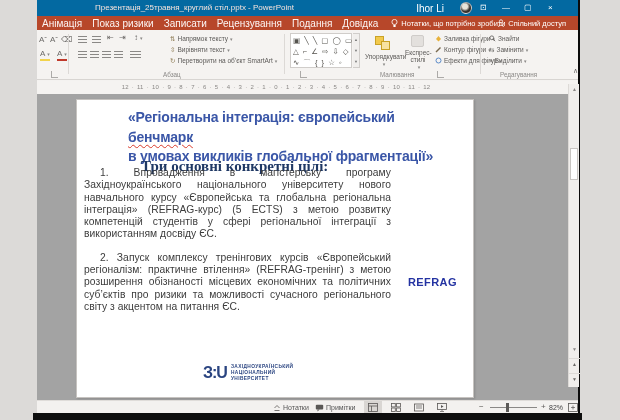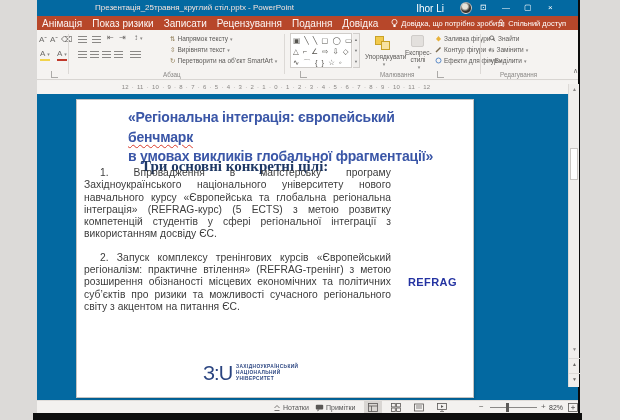--- a/index.html
+++ b/index.html
@@ -44,35 +44,35 @@
   .sq2{position:absolute;width:9px;height:9px;background:#F8E3A1;border:1px solid #C9A227}
   #quickstyle-icon{position:absolute;width:13px;height:12px;background:#E3E0DD;border:1px solid #CFCCC9;border-radius:2px}
   .fillic{display:inline-block;width:7px;height:7px;margin-right:2px;vertical-align:-1px}
   svg{display:block}
 
   
   #ruler{position:absolute;left:0;top:81px;width:100%;height:13px;background:#F5F3F1}
   #ruler-scale{position:absolute;left:27px;top:3px;width:424px;font-size:6px;color:#8a8886;white-space:nowrap;text-align:center;word-spacing:1.2px;letter-spacing:.2px}
 
   
-  #workspace{position:absolute;left:0;top:94px;width:100%;height:306px;background:#0369a1}
+  #workspace{position:absolute;left:0;top:94px;width:100%;height:306px;background:#a3a3a3}
 
   
   #slide{position:absolute;left:39px;top:5px;width:398px;height:299px;background:#fff;border:1px solid #C6C3C0;box-shadow:1px 1px 2px rgba(0,0,0,.15)}
   #slide-title{position:absolute;left:51px;top:8px;width:330px;font-size:14px;font-weight:bold;line-height:19.5px;color:#3A56A7;letter-spacing:-.2px}
   .misspelled{text-decoration:underline wavy #D83B2B 1px;text-underline-offset:2px}
   #subtitle{position:absolute;left:64px;top:58px;font-family:"Liberation Serif",serif;font-weight:bold;font-size:15px;color:#1F3864}
   #bodytext{position:absolute;left:7px;top:67px;width:307px}
   .para{font-size:10.3px;line-height:12.3px;color:#3c3c3c;text-align:justify;text-indent:16px;letter-spacing:.05px}
   .para + .para{margin-top:11px}
   .sidelabel{position:absolute;color:#2C3C9E;font-weight:bold}
   #lbl-module{left:327px;top:90px;font-style:italic;font-size:10px;line-height:12px}
   #lbl-refrag{left:331px;top:176px;font-size:11px;color:#2433A2;letter-spacing:.4px}
   #logo{position:absolute;left:126px;top:263px;display:flex;align-items:center}
-  #logo-glyph{font-size:20px;font-weight:normal;color:#2A4480;letter-spacing:-1px;line-height:20px}
+  #logo-glyph{font-size:16px;font-weight:bold;color:#2A4480;letter-spacing:-1px;line-height:20px}
   #logo-text{margin-left:4px;font-size:4.8px;line-height:5.8px;font-weight:bold;color:#2A4480;letter-spacing:.4px}
 
   
   #vscroll{position:absolute;left:531px;top:-10px;width:11px;height:303px;background:#F0EEEC;border-left:1px solid #DDDAD7}
   .sarrow{position:absolute;left:0;width:11px;text-align:center;font-size:5px;color:#8a8886}
   #vthumb{position:absolute;left:1px;top:64px;width:8px;height:32px;background:#fff;border:1px solid #C8C5C2}
   .navbtn{position:absolute;left:0;width:11px;text-align:center;font-size:5px;color:#6b6967;border-top:1px solid #DDDAD7;padding-top:2px;height:12px}
 
   
   #statusbar{position:absolute;left:0;top:400px;width:100%;height:13px;background:#F3F1EF;border-top:1px solid #DFDCD9}
@@ -114,21 +114,21 @@
     <span class="tab">Показ ризики</span>
     <span class="tab">Записати</span>
     <span class="tab">Рецензування</span>
     <span class="tab">Подання</span>
     <span class="tab">Довідка</span>
     <span id="tellme">
       <svg width="7" height="9" viewBox="0 0 7 9">
           <circle cx="3.5" cy="3" r="2.6" fill="none" stroke="#fff" stroke-width=".8"></circle>
           <rect x="2.4" y="6" width="2.2" height="2" fill="#fff"></rect>
         </svg>
-      <span>Довідка, що потрібно зробити</span>
+      <span>Нотатки, що потрібно зробити</span>
     </span>
     <span id="share">
       <svg width="8" height="8" viewBox="0 0 8 8">
           <circle cx="4" cy="2.4" r="1.6" fill="none" stroke="#fff" stroke-width=".8"></circle>
           <path d="M1 7.5 Q4 4.6 7 7.5" fill="none" stroke="#fff" stroke-width=".8"></path>
         </svg>
       <span>Спільний доступ</span>
     </span>
   </div>
 

